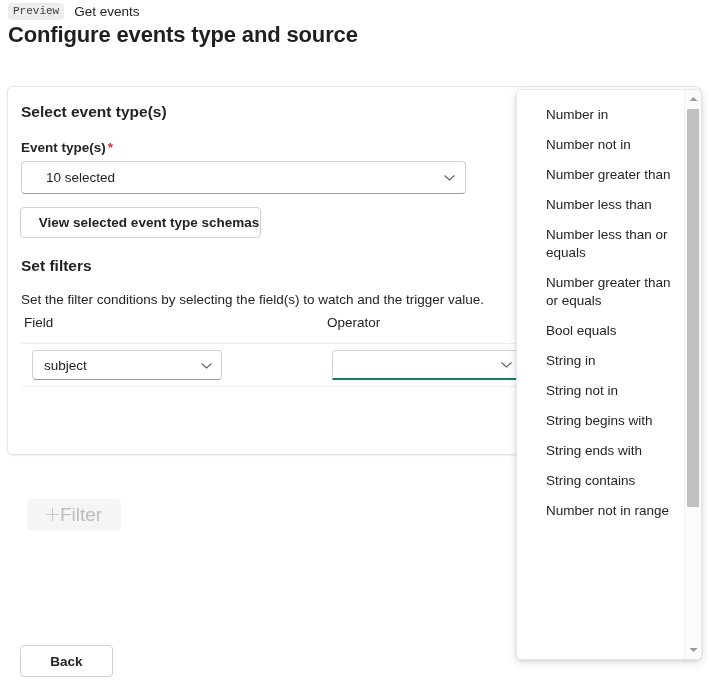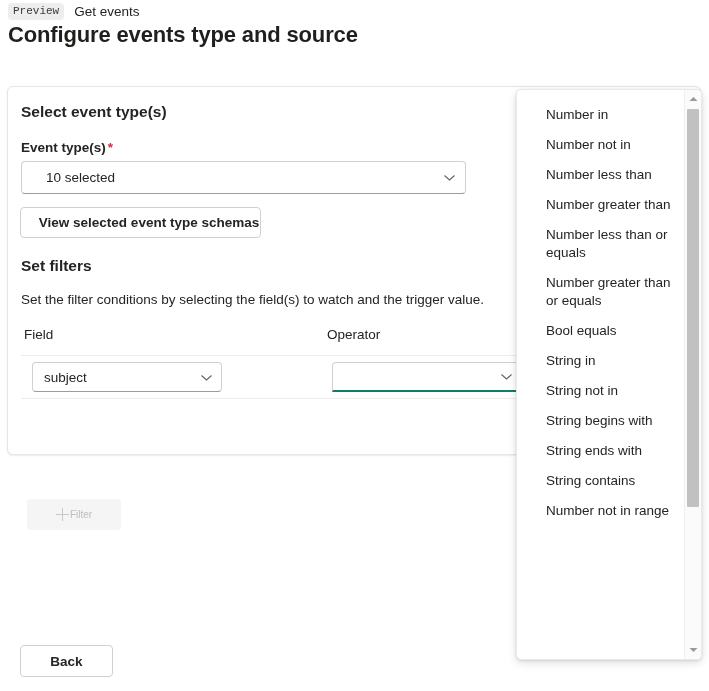--- a/index.html
+++ b/index.html
@@ -144,21 +144,21 @@
     left: 13px;
     top: 205px;
     font-size: 13.5px;
     color: #242424;
   }
 
   
   .filter-table {
     position: absolute;
     left: 13px;
-    top: 240px;
+    top: 228px;
     width: 660px;
   }
   .table-header {
     display: flex;
     height: 28px;
     align-items: flex-start;
     border-bottom: 1px solid #ededed;
   }
   .col-field    { width: 300px; }
   .col-operator { width: 300px; }
@@ -208,21 +208,21 @@
     width: 94px;
     height: 31px;
     box-sizing: border-box;
     background: #f5f5f5;
     border: none;
     border-radius: 4px;
     display: flex;
     align-items: center;
     justify-content: center;
     gap: 1px;
-    font-size: 10px;
+    font-size: 19px;
     color: #bdbdbd;
     cursor: default;
   }
   .plus-icon {
     width: 13px; height: 13px;
     position: relative;
     display: inline-block;
   }
   .plus-icon::before, .plus-icon::after {
     content: "";
@@ -382,22 +382,22 @@
   </div>
 
 </div>
 
 <div id="back-button">Back</div>
 
 <div class="dropdown-panel">
   <div class="dropdown-list" id="operator-options">
       <div class="dropdown-item">Number in</div>
       <div class="dropdown-item">Number not in</div>
+      <div class="dropdown-item">Number greater than</div>
       <div class="dropdown-item">Number less than</div>
-      <div class="dropdown-item">Number greater than</div>
       <div class="dropdown-item">Number less than or equals</div>
       <div class="dropdown-item">Number greater than or equals</div>
       <div class="dropdown-item">Bool equals</div>
       <div class="dropdown-item">String in</div>
       <div class="dropdown-item">String not in</div>
       <div class="dropdown-item">String begins with</div>
       <div class="dropdown-item">String ends with</div>
       <div class="dropdown-item">String contains</div>
       <div class="dropdown-item">Number not in range</div>
     </div>

